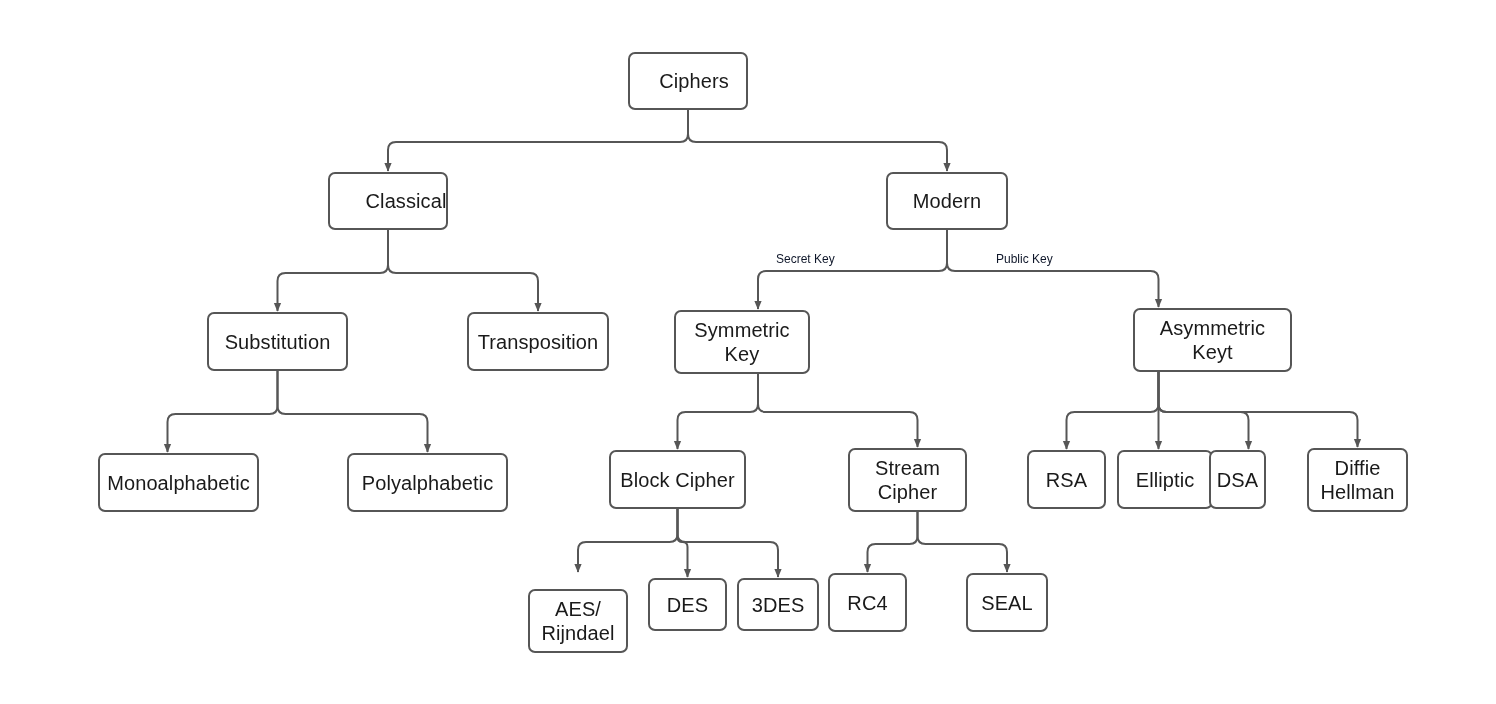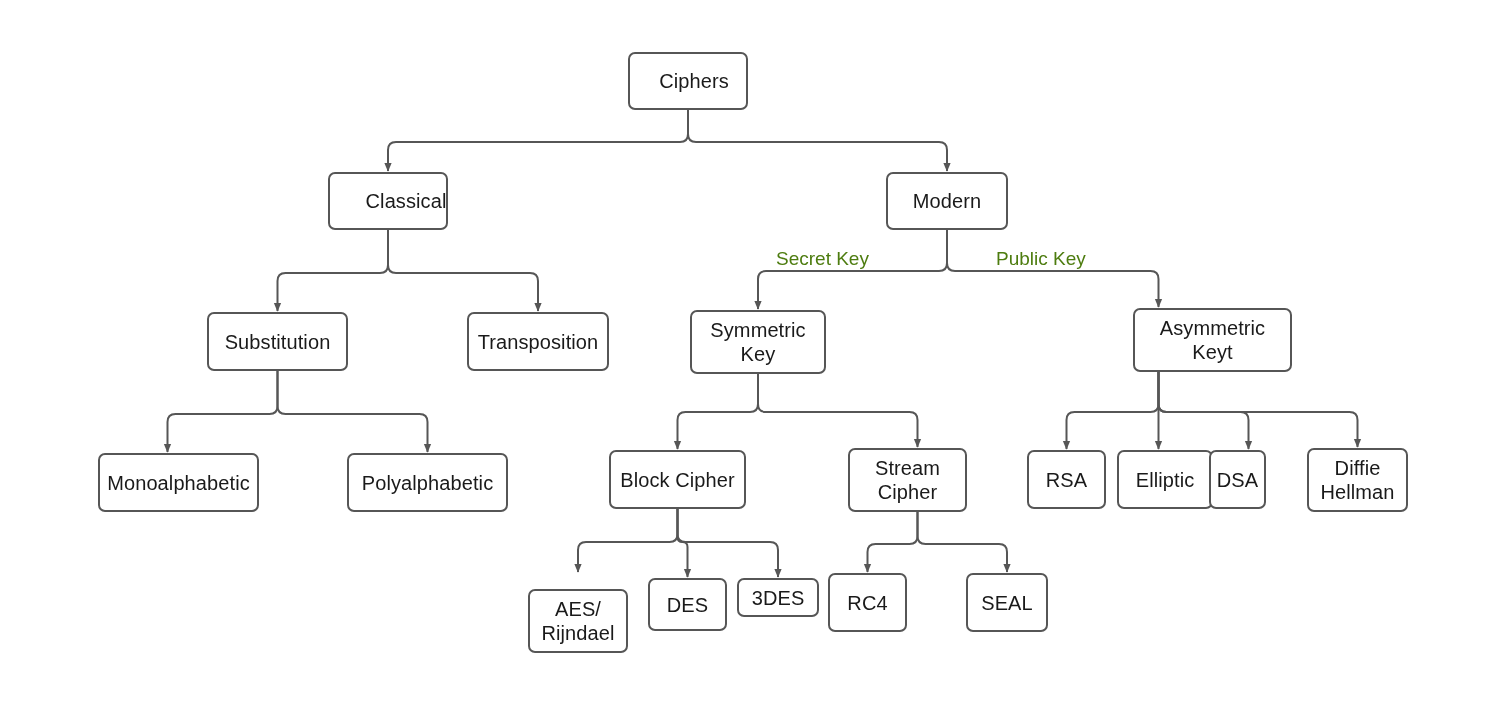--- a/index.html
+++ b/index.html
@@ -33,23 +33,23 @@
     line-height: 24px;
     display: flex;
     align-items: center;
     justify-content: center;
     text-align: center;
     white-space: pre-line;
     letter-spacing: 0.1px;
   }
   .edge-label {
     position: absolute;
-    font-size: 19px;
+    font-size: 12px;
     line-height: 22px;
-    color: #4d7c0f;
+    color: #0f172a;
     background: #ffffff;
     white-space: nowrap;
     padding: 0 3px;
   }
 </style>
 </head>
 <body>
 
 <div id="canvas">
   <svg id="edges" viewBox="0 0 1496 704" xmlns="http://www.w3.org/2000/svg">
@@ -79,38 +79,38 @@
         <path d="M917.5,512 L917.5,536 Q917.5,544 909.5,544 L875.5,544 Q867.5,544 867.5,552 L867.5,572" marker-end="url(#arrow)"></path>
         <path d="M917.5,512 L917.5,536 Q917.5,544 925.5,544 L999,544 Q1007,544 1007,552 L1007,572" marker-end="url(#arrow)"></path>
       </g>
   </svg>
   <div id="node-layer">
       <div class="node" style="left: 628px; top: 52px; width: 120px; height: 58px; padding-left: 12px;">Ciphers</div>
       <div class="node" style="left: 328px; top: 172px; width: 120px; height: 58px; padding-left: 36px;">Classical</div>
       <div class="node" style="left: 886px; top: 172px; width: 122px; height: 58px;">Modern</div>
       <div class="node" style="left: 207px; top: 312px; width: 141px; height: 59px;">Substitution</div>
       <div class="node" style="left: 467px; top: 312px; width: 142px; height: 59px;">Transposition</div>
-      <div class="node" style="left: 690px; top: 310px; width: 136px; height: 64px;">Symmetric
+      <div class="node" style="left: 674px; top: 310px; width: 136px; height: 64px;">Symmetric
 Key</div>
       <div class="node" style="left: 1089px; top: 308px; width: 159px; height: 64px; margin-left: 44px;">Asymmetric
 Keyt</div>
       <div class="node" style="left: 98px; top: 453px; width: 161px; height: 59px;">Monoalphabetic</div>
       <div class="node" style="left: 347px; top: 453px; width: 161px; height: 59px;">Polyalphabetic</div>
       <div class="node" style="left: 609px; top: 450px; width: 137px; height: 59px;">Block Cipher</div>
       <div class="node" style="left: 848px; top: 448px; width: 119px; height: 64px;">Stream
 Cipher</div>
       <div class="node" style="left: 1027px; top: 450px; width: 79px; height: 59px;">RSA</div>
       <div class="node" style="left: 1117px; top: 450px; width: 96px; height: 59px;">Elliptic</div>
       <div class="node" style="left: 1209px; top: 450px; width: 57px; height: 59px;">DSA</div>
       <div class="node" style="left: 1307px; top: 448px; width: 101px; height: 64px;">Diffie
 Hellman</div>
       <div class="node" style="left: 528px; top: 573px; width: 100px; height: 64px; margin-top: 16px;">AES/
 Rijndael</div>
       <div class="node" style="left: 648px; top: 578px; width: 79px; height: 53px;">DES</div>
-      <div class="node" style="left: 737px; top: 578px; width: 82px; height: 39px;">3DES</div>
+      <div class="node" style="left: 737px; top: 578px; width: 82px; height: 53px;">3DES</div>
       <div class="node" style="left: 828px; top: 573px; width: 79px; height: 59px;">RC4</div>
       <div class="node" style="left: 966px; top: 573px; width: 82px; height: 59px;">SEAL</div>
     </div>
   <div id="label-layer">
       <div class="edge-label" style="left: 773px; top: 248px;">Secret Key</div>
       <div class="edge-label" style="left: 993px; top: 248px;">Public Key</div>
     </div>
 </div>
 
 </body></html>

